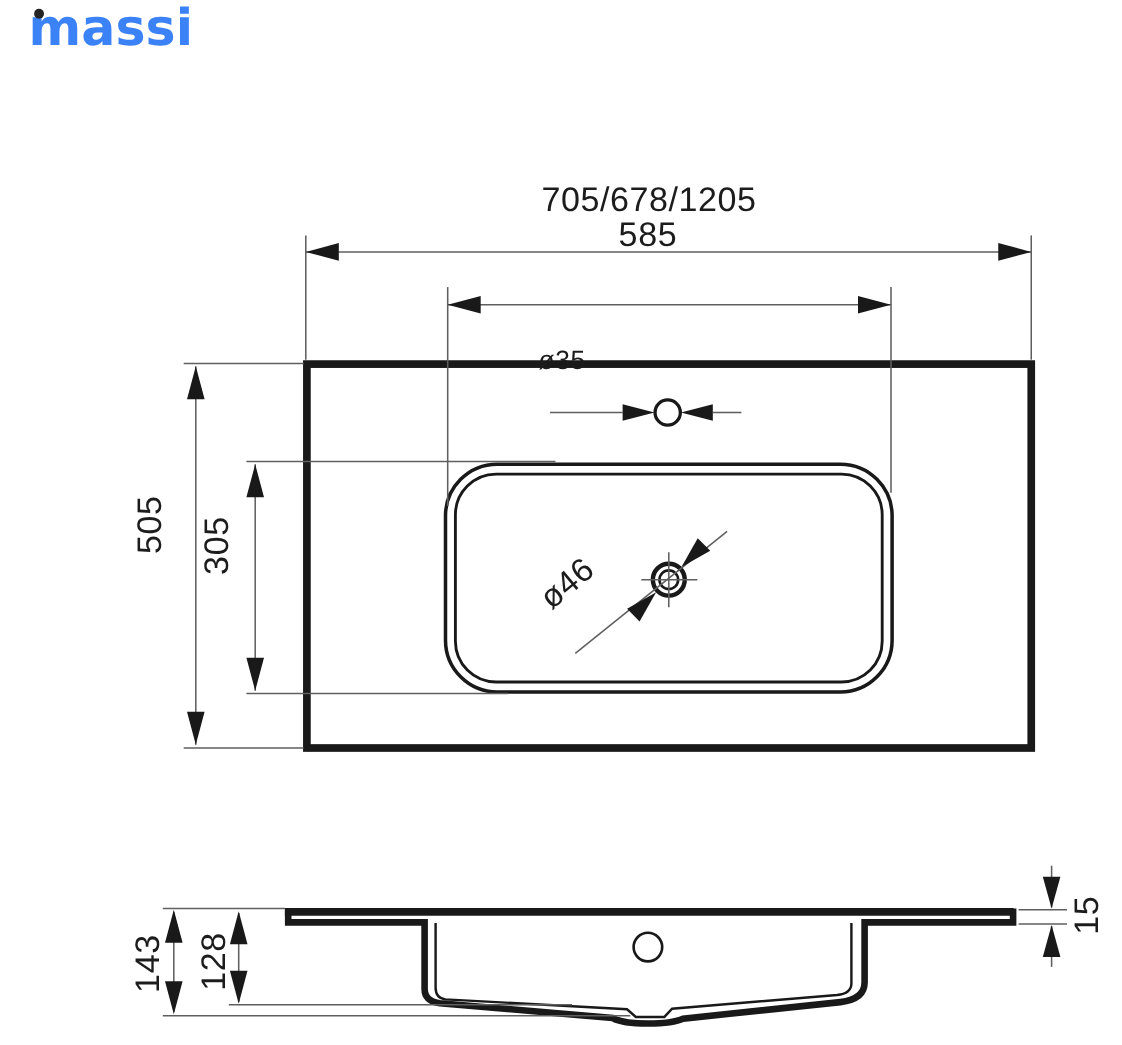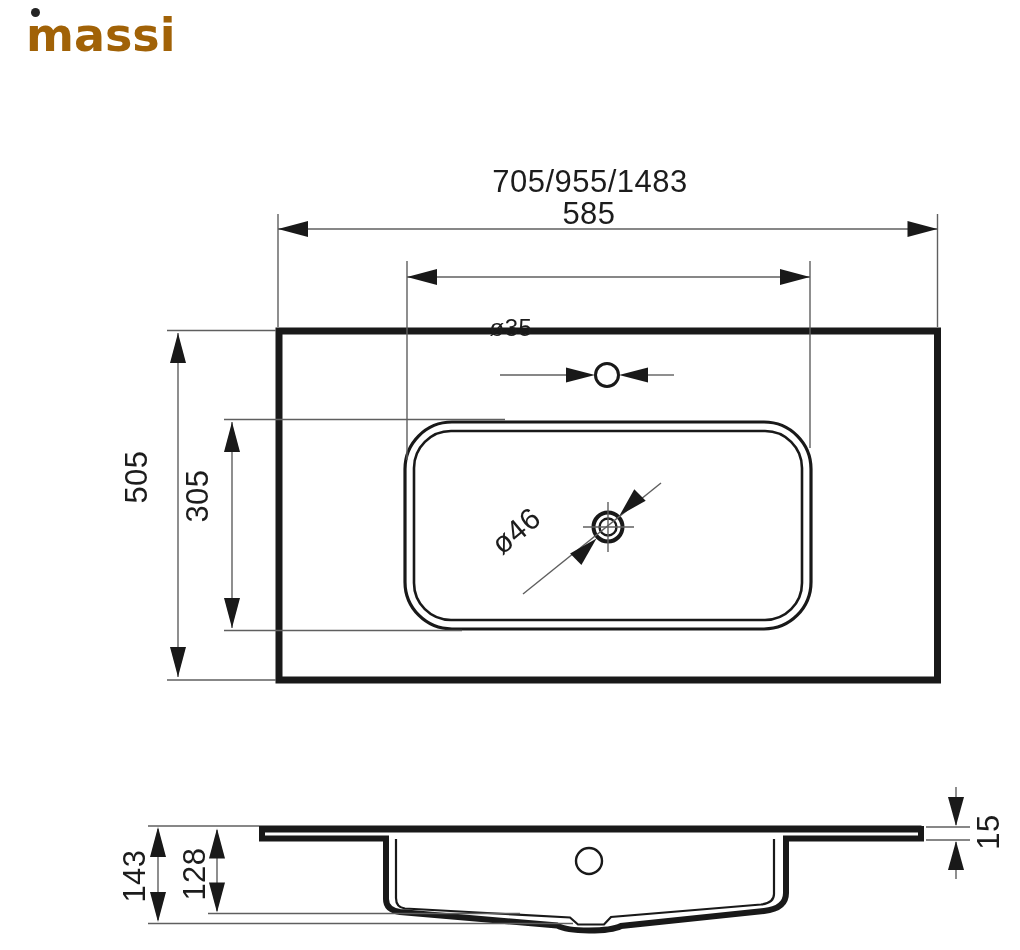--- a/index.html
+++ b/index.html
@@ -8,21 +8,21 @@
     font-family:"Liberation Sans",sans-serif;
   }
   svg{position:absolute;left:0;top:0;}
   .dim-text{
     position:absolute;color:#1c1c1c;font-size:31px;white-space:nowrap;
     transform:translate(-50%,-50%);line-height:1;letter-spacing:.5px;
   }
   .rot90{transform:translate(-50%,-50%) rotate(-90deg);}
   .rot45{transform:translate(-50%,-50%) rotate(-40deg);}
   .logo{
-    position:absolute;left:26px;top:12px;color:#a16207;font-size:46px;
+    position:absolute;left:26px;top:2px;color:#3b82f6;font-size:46px;
     font-family:"DejaVu Sans",sans-serif;font-weight:800;letter-spacing:0px;line-height:1;
   }
   .logo-dot{position:absolute;left:31px;top:8px;width:9px;height:9px;border-radius:50%;background:#242424;}
 </style>
 </head>
 <body>
 
 <div class="stage">
 
   <div class="logo">massi</div>
@@ -111,21 +111,21 @@
     <g fill="#191919">
       <path d="M158,827 L150,857 L166,857 Z"></path>
       <path d="M158,922 L150,892 L166,892 Z"></path>
       <path d="M217,828.5 L209,858.5 L225,858.5 Z"></path>
       <path d="M217,912.5 L209,882.5 L225,882.5 Z"></path>
       <path d="M956,826 L948,797 L964,797 Z"></path>
       <path d="M956,841 L948,870 L964,870 Z"></path>
     </g>
   </svg>
 
-  <div class="dim-text" style="left:590px;top:181px;">705/955/1483</div>
+  <div class="dim-text" style="left:590px;top:181px;">705/678/1205</div>
 
   <div class="dim-text" style="left:589px;top:213px;">585</div>
 
   <div class="dim-text" style="left:511px;top:328px;font-size:24px;">ø35</div>
 
   <div class="dim-text rot45" style="left:516px;top:531px;font-size:30px;">ø46</div>
 
   <div class="dim-text rot90" style="left:136px;top:477px;">505</div>
 
   <div class="dim-text rot90" style="left:197px;top:496px;">305</div>

